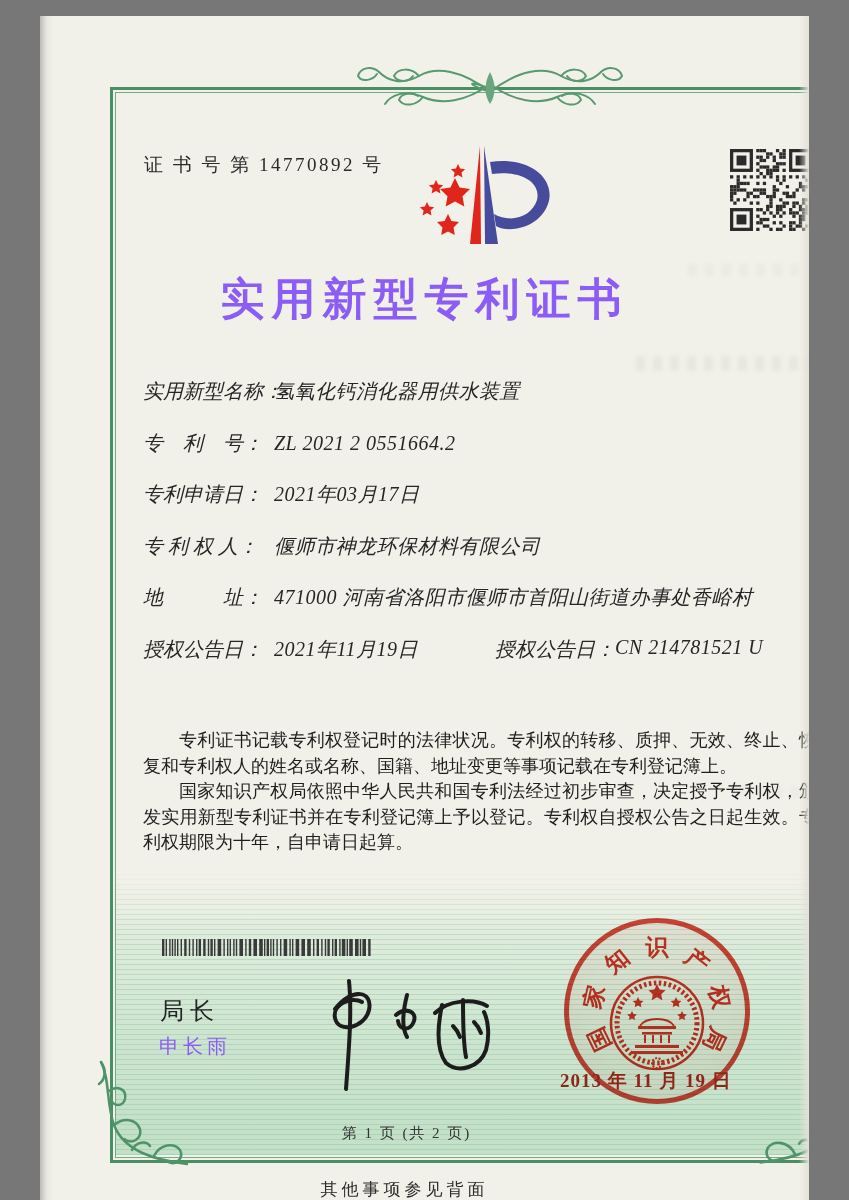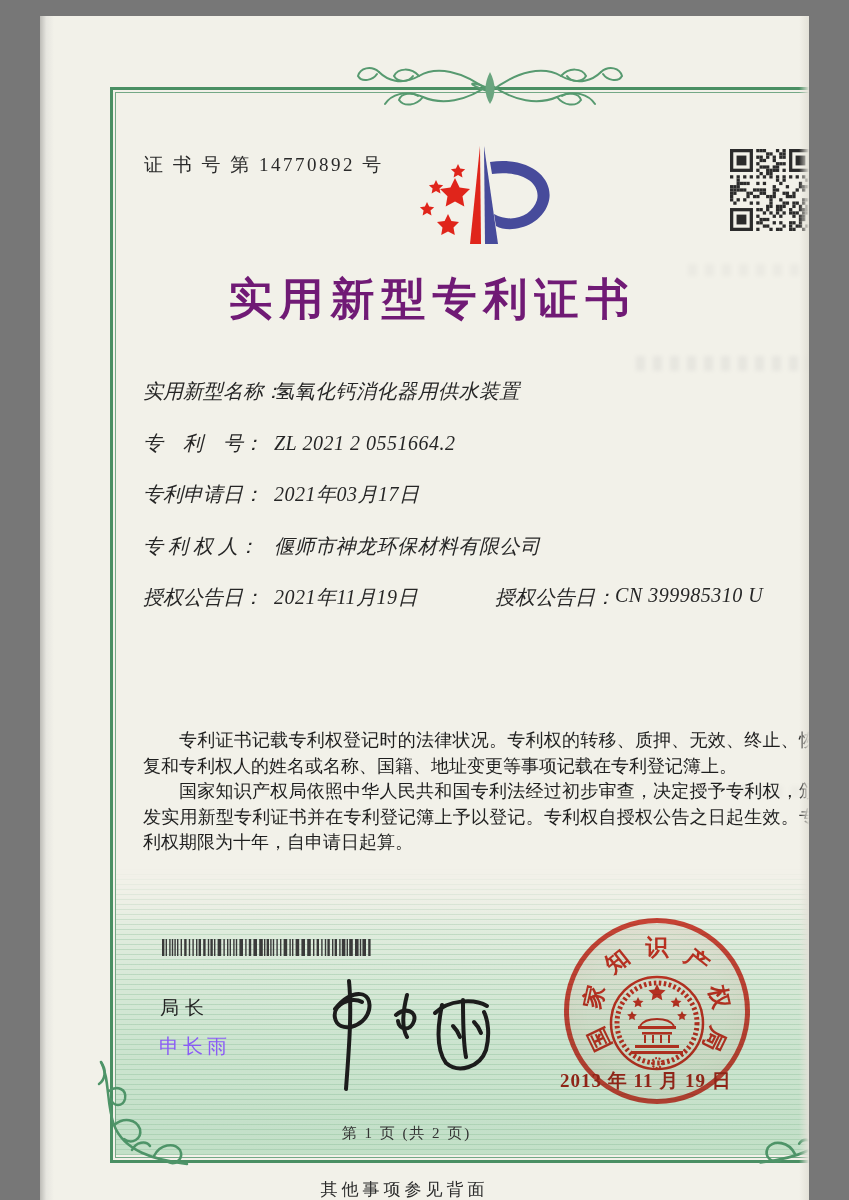--- a/index.html
+++ b/index.html
@@ -18,33 +18,33 @@
   .frame::after{content:'';position:absolute;inset:2px;border:1px solid #74a886;}
   .green-zone{position:absolute;left:75px;top:852px;width:714px;height:287px;
     background:
       repeating-linear-gradient(0deg, rgba(120,178,136,0.30) 0 1px, rgba(120,178,136,0) 1px 5px),
       linear-gradient(to bottom, rgba(219,236,221,0) 0%, rgba(208,231,211,0.55) 22%, rgba(198,226,203,0.85) 60%, rgba(191,222,197,0.95) 100%);
     -webkit-mask-image:linear-gradient(to bottom, transparent 0, #000 22%);
     mask-image:linear-gradient(to bottom, transparent 0, #000 22%);}
   .cert-no{position:absolute;left:104px;top:136px;font-size:19px;letter-spacing:2.5px;color:#2a2a2a;}
   .logo{position:absolute;left:344px;top:118px;}
   .qr{position:absolute;left:690px;top:133px;width:82px;height:82px;}
-  .title{position:absolute;left:8px;top:254px;width:100%;margin:0;text-align:center;
-    font-size:44px;font-weight:700;letter-spacing:7px;color:#701a75;}
+  .title{position:absolute;left:0;top:254px;width:100%;margin:0;text-align:center;
+    font-size:44px;font-weight:700;letter-spacing:7px;color:#8b5cf6;}
   .fields{position:absolute;left:103px;top:362px;width:690px;font-style:italic;}
   .frow{position:relative;height:51.5px;font-size:20px;color:#262626;white-space:nowrap;}
   .flabel{display:inline-block;width:131px;white-space:nowrap;}
   .fvalue{letter-spacing:0.5px;}
   .grant-label{position:absolute;left:352px;top:0;}
   .grant-value{position:absolute;left:472px;top:0;letter-spacing:0.5px;}
   .body-text{position:absolute;left:103px;top:712px;width:674px;font-size:18px;
     line-height:25.5px;text-align:justify;color:#1e1e1e;}
   .body-text p{margin:0;text-indent:2em;}
   .barcode{position:absolute;left:120px;top:923px;}
-  .director-title{position:absolute;left:120px;top:979px;font-size:19px;letter-spacing:6px;color:#222;}
+  .director-title{position:absolute;left:120px;top:979px;font-size:24px;letter-spacing:6px;color:#222;}
   .director-name{position:absolute;left:119px;top:1017px;font-size:20px;letter-spacing:4px;color:#8b5cf6;}
   .signature{position:absolute;left:237px;top:953px;}
   .seal{position:absolute;left:524px;top:902px;width:176px;height:176px;border-radius:50%;
     border:5px solid rgba(219,48,35,0.88); mix-blend-mode:multiply;
     background:radial-gradient(circle, rgba(224,60,45,0.06) 55%, rgba(224,60,45,0.12) 100%);}
   .seal-arc span{position:absolute;left:50%;top:50%;font-size:23px;font-weight:700;color:#d93527;
     font-family:"Liberation Serif","DejaVu Serif",serif;}
   .emblem{position:absolute;left:38px;top:48px;}
   .seal-date{position:absolute;left:520px;top:1052px;width:190px;font-size:19px;letter-spacing:1px;
     color:#8f2518;font-weight:600;z-index:4;}
@@ -327,23 +327,26 @@
     <div class="frow">
       <span class="flabel">专　利　号：</span><span class="fvalue">ZL 2021 2 0551664.2</span>
     </div>
     <div class="frow">
       <span class="flabel">专利申请日：</span><span class="fvalue">2021年03月17日</span>
     </div>
     <div class="frow">
       <span class="flabel">专 利 权 人：</span><span class="fvalue">偃师市神龙环保材料有限公司</span>
     </div>
     <div class="frow">
+      <span class="flabel">地　　　址：</span><span class="fvalue">471000 河南省洛阳市偃师市首阳山街道办事处香峪村</span>
+    </div>
+    <div class="frow">
       <span class="flabel">授权公告日：</span><span class="fvalue">2021年11月19日</span>
       <span class="grant-label">授权公告日：</span>
-      <span class="grant-value">CN 399985310 U</span>
+      <span class="grant-value">CN 214781521 U</span>
     </div>
   </div>
 
   <div class="body-text">
     <p>专利证书记载专利权登记时的法律状况。专利权的转移、质押、无效、终止、恢复和专利权人的姓名或名称、国籍、地址变更等事项记载在专利登记簿上。</p>
     <p>国家知识产权局依照中华人民共和国专利法经过初步审查，决定授予专利权，颁发实用新型专利证书并在专利登记簿上予以登记。专利权自授权公告之日起生效。专利权期限为十年，自申请日起算。</p>
   </div>
 
   <svg class="barcode" id="barcode" width="214" height="17" viewBox="0 0 214 17">
       <rect x="2" y="0" width="2.4" height="17" fill="#3a3a3a"></rect>

